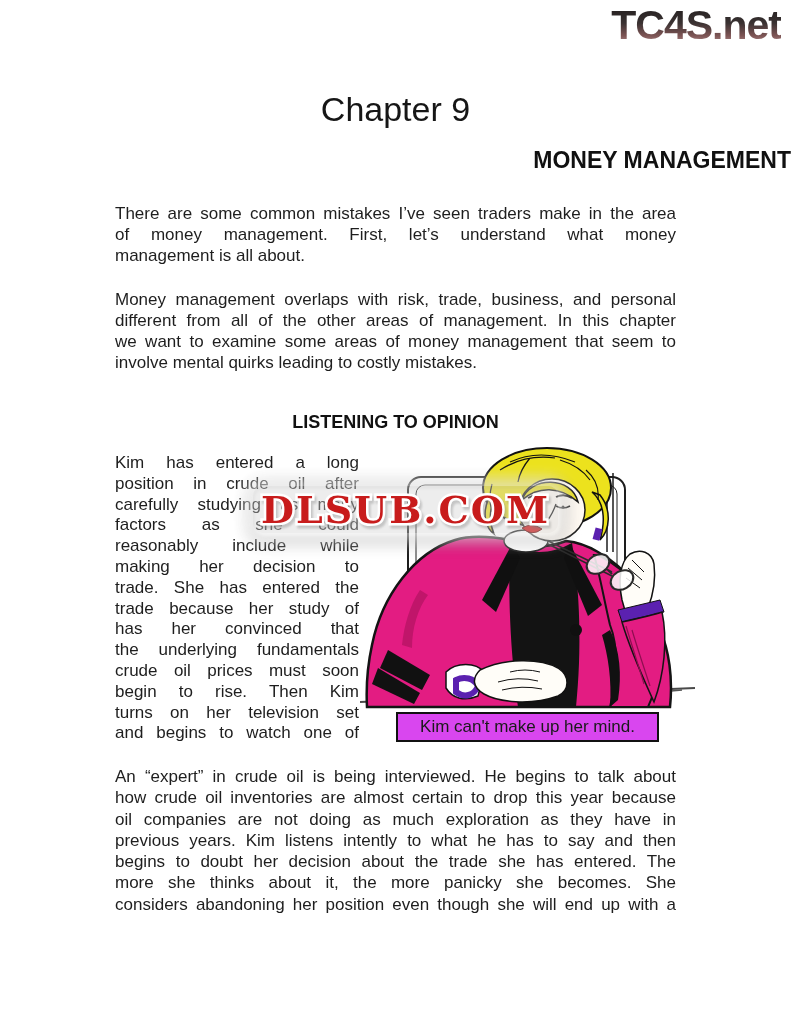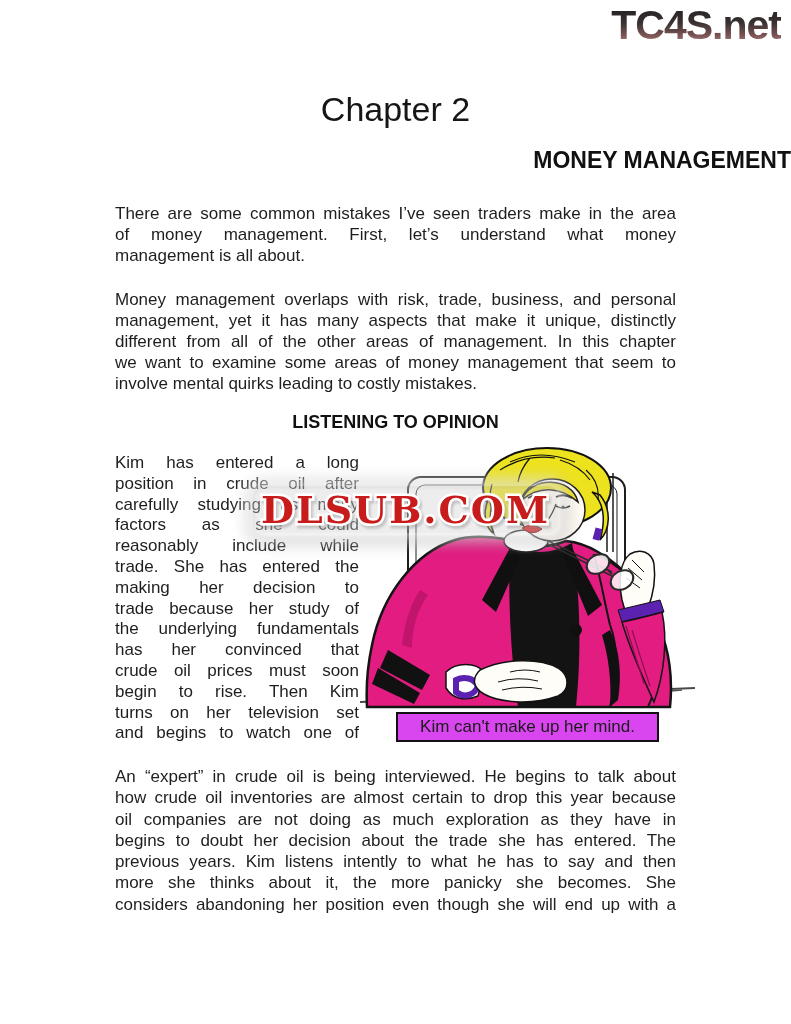--- a/index.html
+++ b/index.html
@@ -87,49 +87,48 @@
     white-space: nowrap;
   }
 </style>
 </head>
 <body>
 
 <div class="page">
 
   <div class="header-logo">TC4S.net</div>
 
-  <div class="chapter-title">Chapter 2</div>
+  <div class="chapter-title">Chapter 9</div>
   <div class="section-title">MONEY MANAGEMENT</div>
 
   <div class="para p1">
       <div class="jline">There are some common mistakes I’ve seen traders make in the area</div>
       <div class="jline">of money management.  First, let’s understand what money</div>
       <div class="jline jlast">management is all about.</div>
     </div>
   <div class="para p2">
       <div class="jline">Money management overlaps with risk, trade, business, and personal</div>
-      <div class="jline">management, yet it has many aspects that make it unique, distinctly</div>
       <div class="jline">different from all of the other areas of management.  In this chapter</div>
       <div class="jline">we want to examine some areas of money management that seem to</div>
       <div class="jline jlast">involve mental quirks leading to costly mistakes.</div>
     </div>
 
   <div class="opinion-title">LISTENING TO OPINION</div>
 
   <div class="para kim-col">
       <div class="jline">Kim has entered a long</div>
       <div class="jline">position in crude oil after</div>
       <div class="jline">carefully studying as many</div>
       <div class="jline">factors as she could</div>
       <div class="jline">reasonably include while</div>
+      <div class="jline">making her decision to</div>
       <div class="jline">trade.  She has entered the</div>
-      <div class="jline">making her decision to</div>
       <div class="jline">trade because her study of</div>
+      <div class="jline">has her convinced that</div>
       <div class="jline">the underlying fundamentals</div>
-      <div class="jline">has her convinced that</div>
       <div class="jline">crude oil prices must soon</div>
       <div class="jline">begin to rise.  Then Kim</div>
       <div class="jline">turns on her television set</div>
       <div class="jline">and begins to watch one of</div>
     </div>
 
   <div class="illustration">
     <svg width="335" height="270" viewBox="0 0 335 270">
 
       <g fill="none" stroke="#1d1d1d">
@@ -220,22 +219,22 @@
   </div>
 
   <div class="caption-box">
     <span>Kim can't make up her mind.</span>
   </div>
 
   <div class="para p3">
       <div class="jline">An “expert” in crude oil is being interviewed.  He begins to talk about</div>
       <div class="jline">how crude oil inventories are almost certain to drop this year because</div>
       <div class="jline">oil companies are not doing as much exploration as they have in</div>
+      <div class="jline">previous years.  Kim listens intently to what he has to say and then</div>
       <div class="jline">begins to doubt her decision about the trade she has entered.  The</div>
-      <div class="jline">previous years.  Kim listens intently to what he has to say and then</div>
       <div class="jline">more she thinks about it, the more panicky she becomes.  She</div>
       <div class="jline">considers abandoning her position even though she will end up with a</div>
     </div>
 
   <div class="watermark">DLSUB.COM</div>
 
   <div class="page-number">45</div>
   <div class="footer-logo">TradersXtreme.com</div>
 
 </div>

